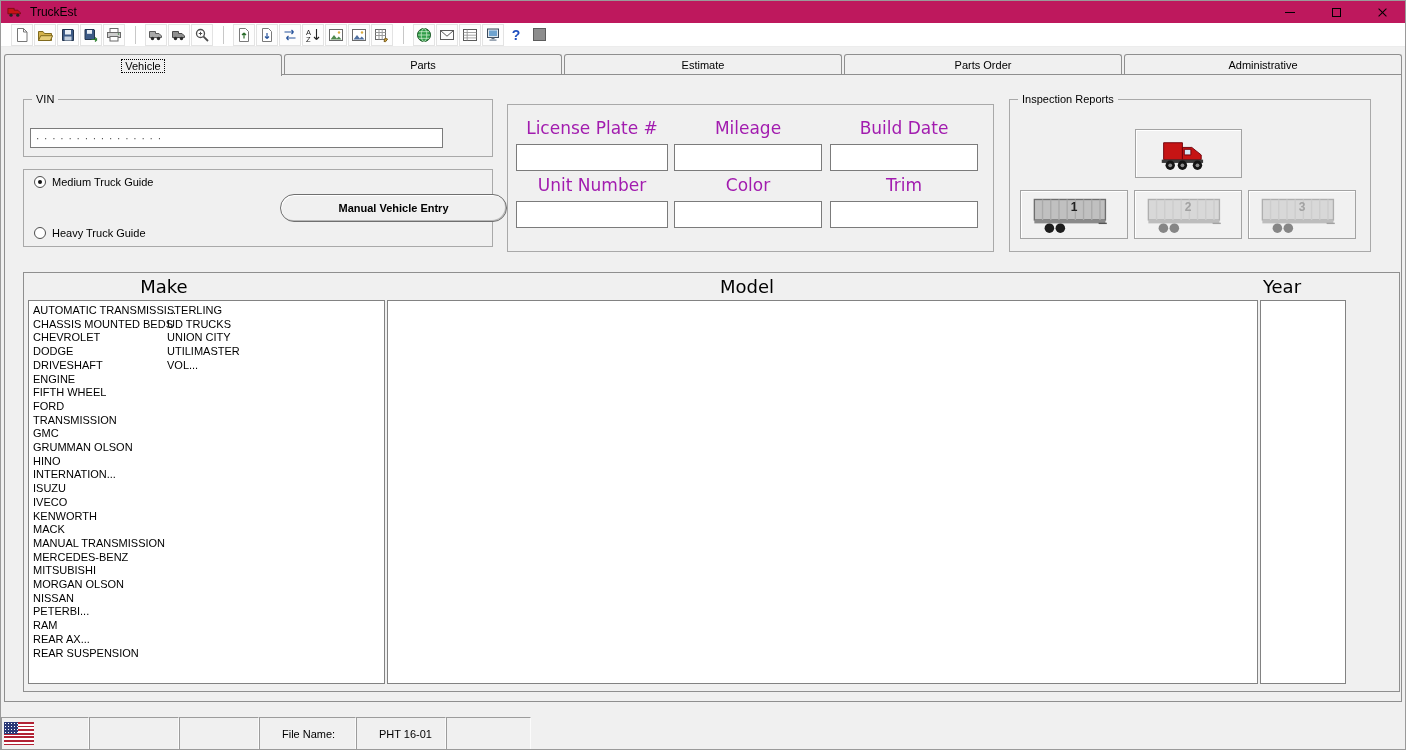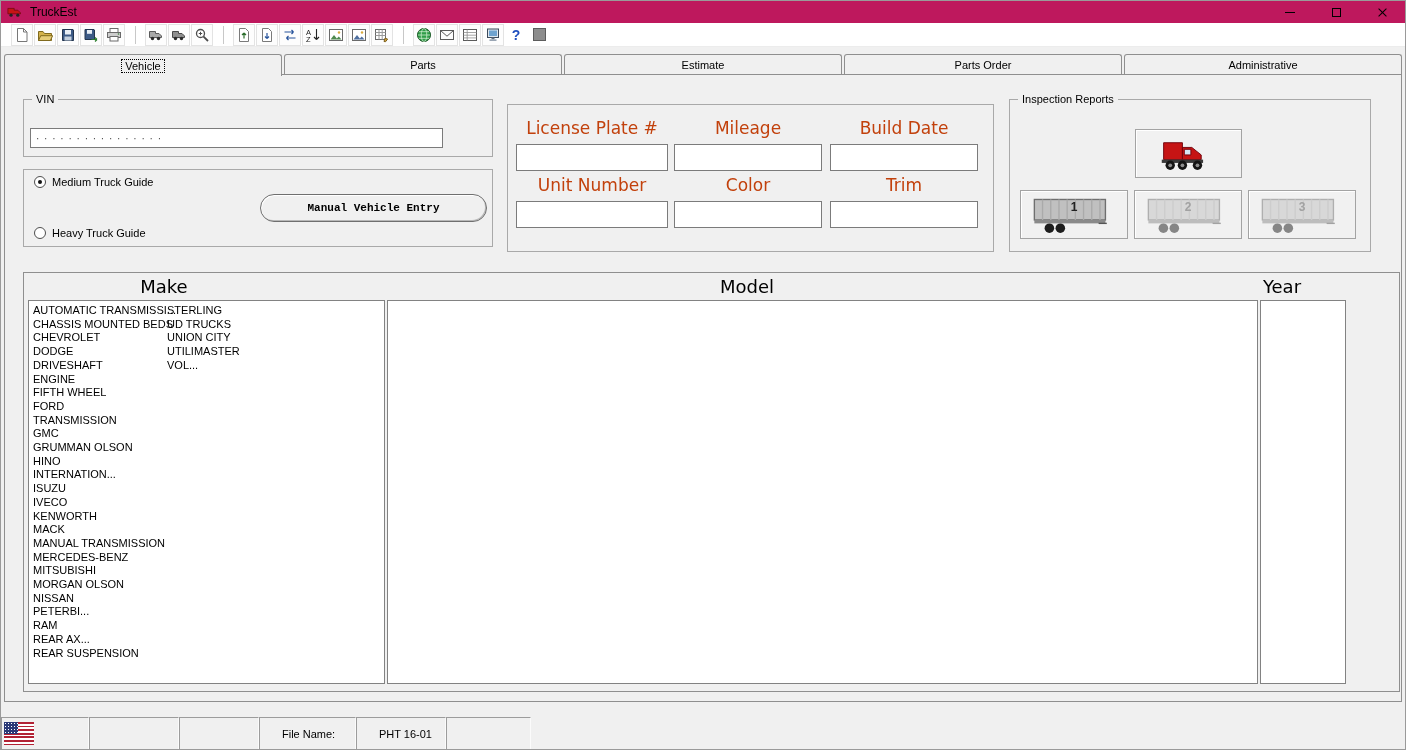--- a/index.html
+++ b/index.html
@@ -54,23 +54,23 @@
   .abs { position:absolute; }
   .vin-input { font-size:10px; letter-spacing:1px; color:#444; }
   .radio-row { position:absolute; display:flex; align-items:flex-end; cursor:pointer; }
   .radio { width:12px; height:12px; border:1px solid #4e4e4e; border-radius:50%; background:#fff;
            margin-right:6px; position:relative; flex:0 0 auto; }
   .radio.checked::after { content:""; position:absolute; left:3px; top:3px; width:4px; height:4px;
            border-radius:50%; background:#111; }
   .radio-label { font-size:11px; }
   .push-btn { position:absolute; border:1px solid #6f6f6f; border-radius:14px; background:#f0f0f0;
               box-shadow:inset 1px 1px 0 #fff, inset -1px -1px 0 #b8b8b8;
-              font-family:Liberation Mono, monospace; font-weight:bold; font-size:11px; cursor:pointer; }
+              font-family:Liberation Sans, sans-serif; font-weight:bold; font-size:11px; cursor:pointer;margin-left:20px; }
   .field { position:absolute; text-align:center; }
-  .biglabel { font-family:"DejaVu Sans",sans-serif; font-size:17px; color:#c2410c; white-space:nowrap; }
+  .biglabel { font-family:"DejaVu Sans",sans-serif; font-size:17px; color:#a21caf; white-space:nowrap; }
   .field .text-input { position:relative; display:block; margin:6px auto 0 auto; width:100%; height:27px; }
   .icon-btn { position:absolute; border:1px solid #a3a3a3; background:#f1f1f1;
               box-shadow:inset 1px 1px 0 #fff; display:flex; align-items:center; justify-content:center;
               cursor:pointer; }
   .trailer-num { position:absolute; left:50%; top:9px; transform:translateX(-50%);
                  font-size:12px; font-weight:bold; color:#222; }
   .icon-btn.disabled svg { opacity:.5; }
   .icon-btn.disabled .trailer-num { color:#a2a2a2; }
 
   

